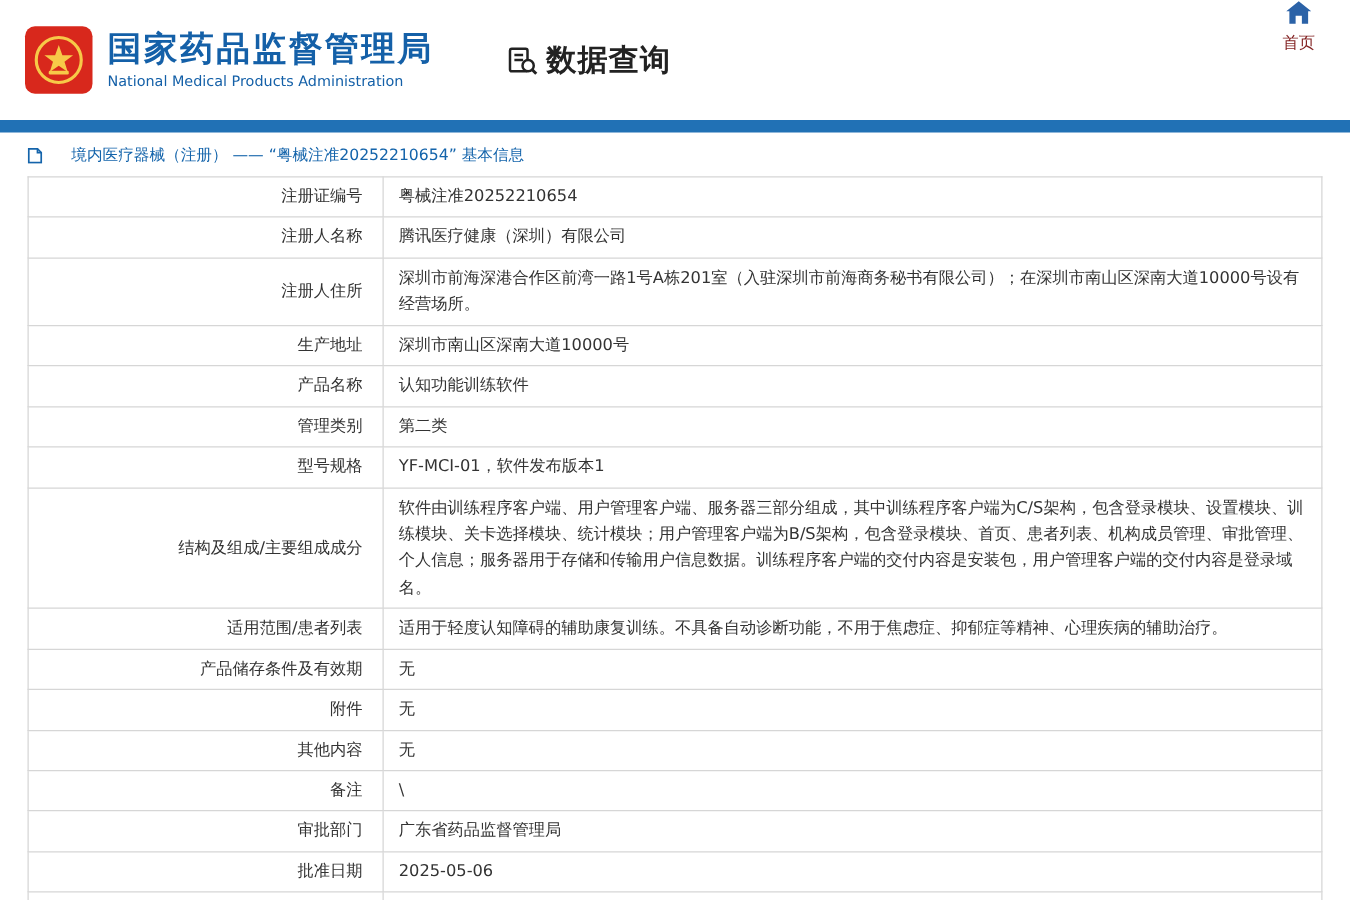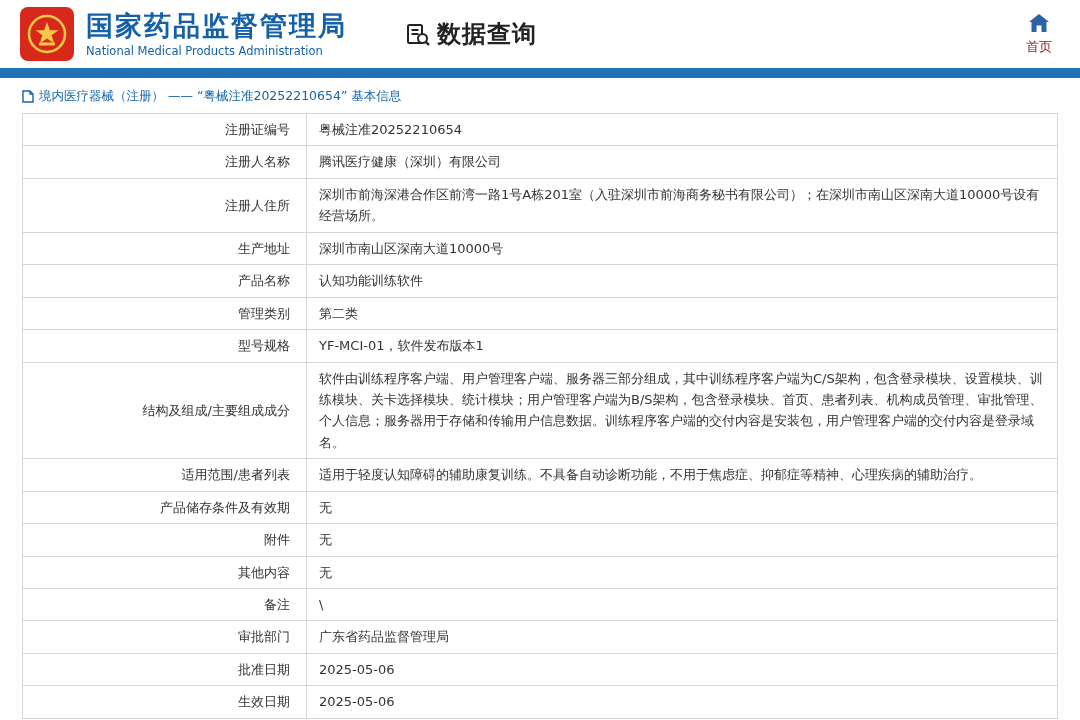--- a/index.html
+++ b/index.html
@@ -6,24 +6,23 @@
   html, body {
     width: 1080px; height: 720px;
     overflow: hidden;
     background: #ffffff;
     font-family: "DejaVu Sans", "Liberation Sans", sans-serif;
     color: #333;
   }
 
   
   .header {
-    height: 68px;
+    height: 96px;
     background: #ffffff;
     display: flex;
-    align-items: center;
     padding: 0 28px 0 20px;
     position: relative;
   }
   .brand { display: flex; align-items: center; gap: 12px; }
   .emblem {
     width: 54px; height: 54px;
     background: #d8281c;
     border-radius: 8px;
     display: flex; align-items: center; justify-content: center;
     flex-shrink: 0;
@@ -67,21 +66,21 @@
   
   .top-bar { height: 10px; background: #2171b5; }
 
   
   .breadcrumb {
     margin: 10px 22px 8px 22px;
     font-size: 12.5px;
     color: #1464ab;
     display: flex;
     align-items: center;
-    gap: 5px;
+    gap: 23px;
     white-space: nowrap;
   }
   .crumb-icon svg { display: block; }
 
   
   .info-table-wrap { margin: 0 22px; }
   table.info-table {
     width: 100%;
     border-collapse: collapse;
     border: 1px solid #c6c6c6;

